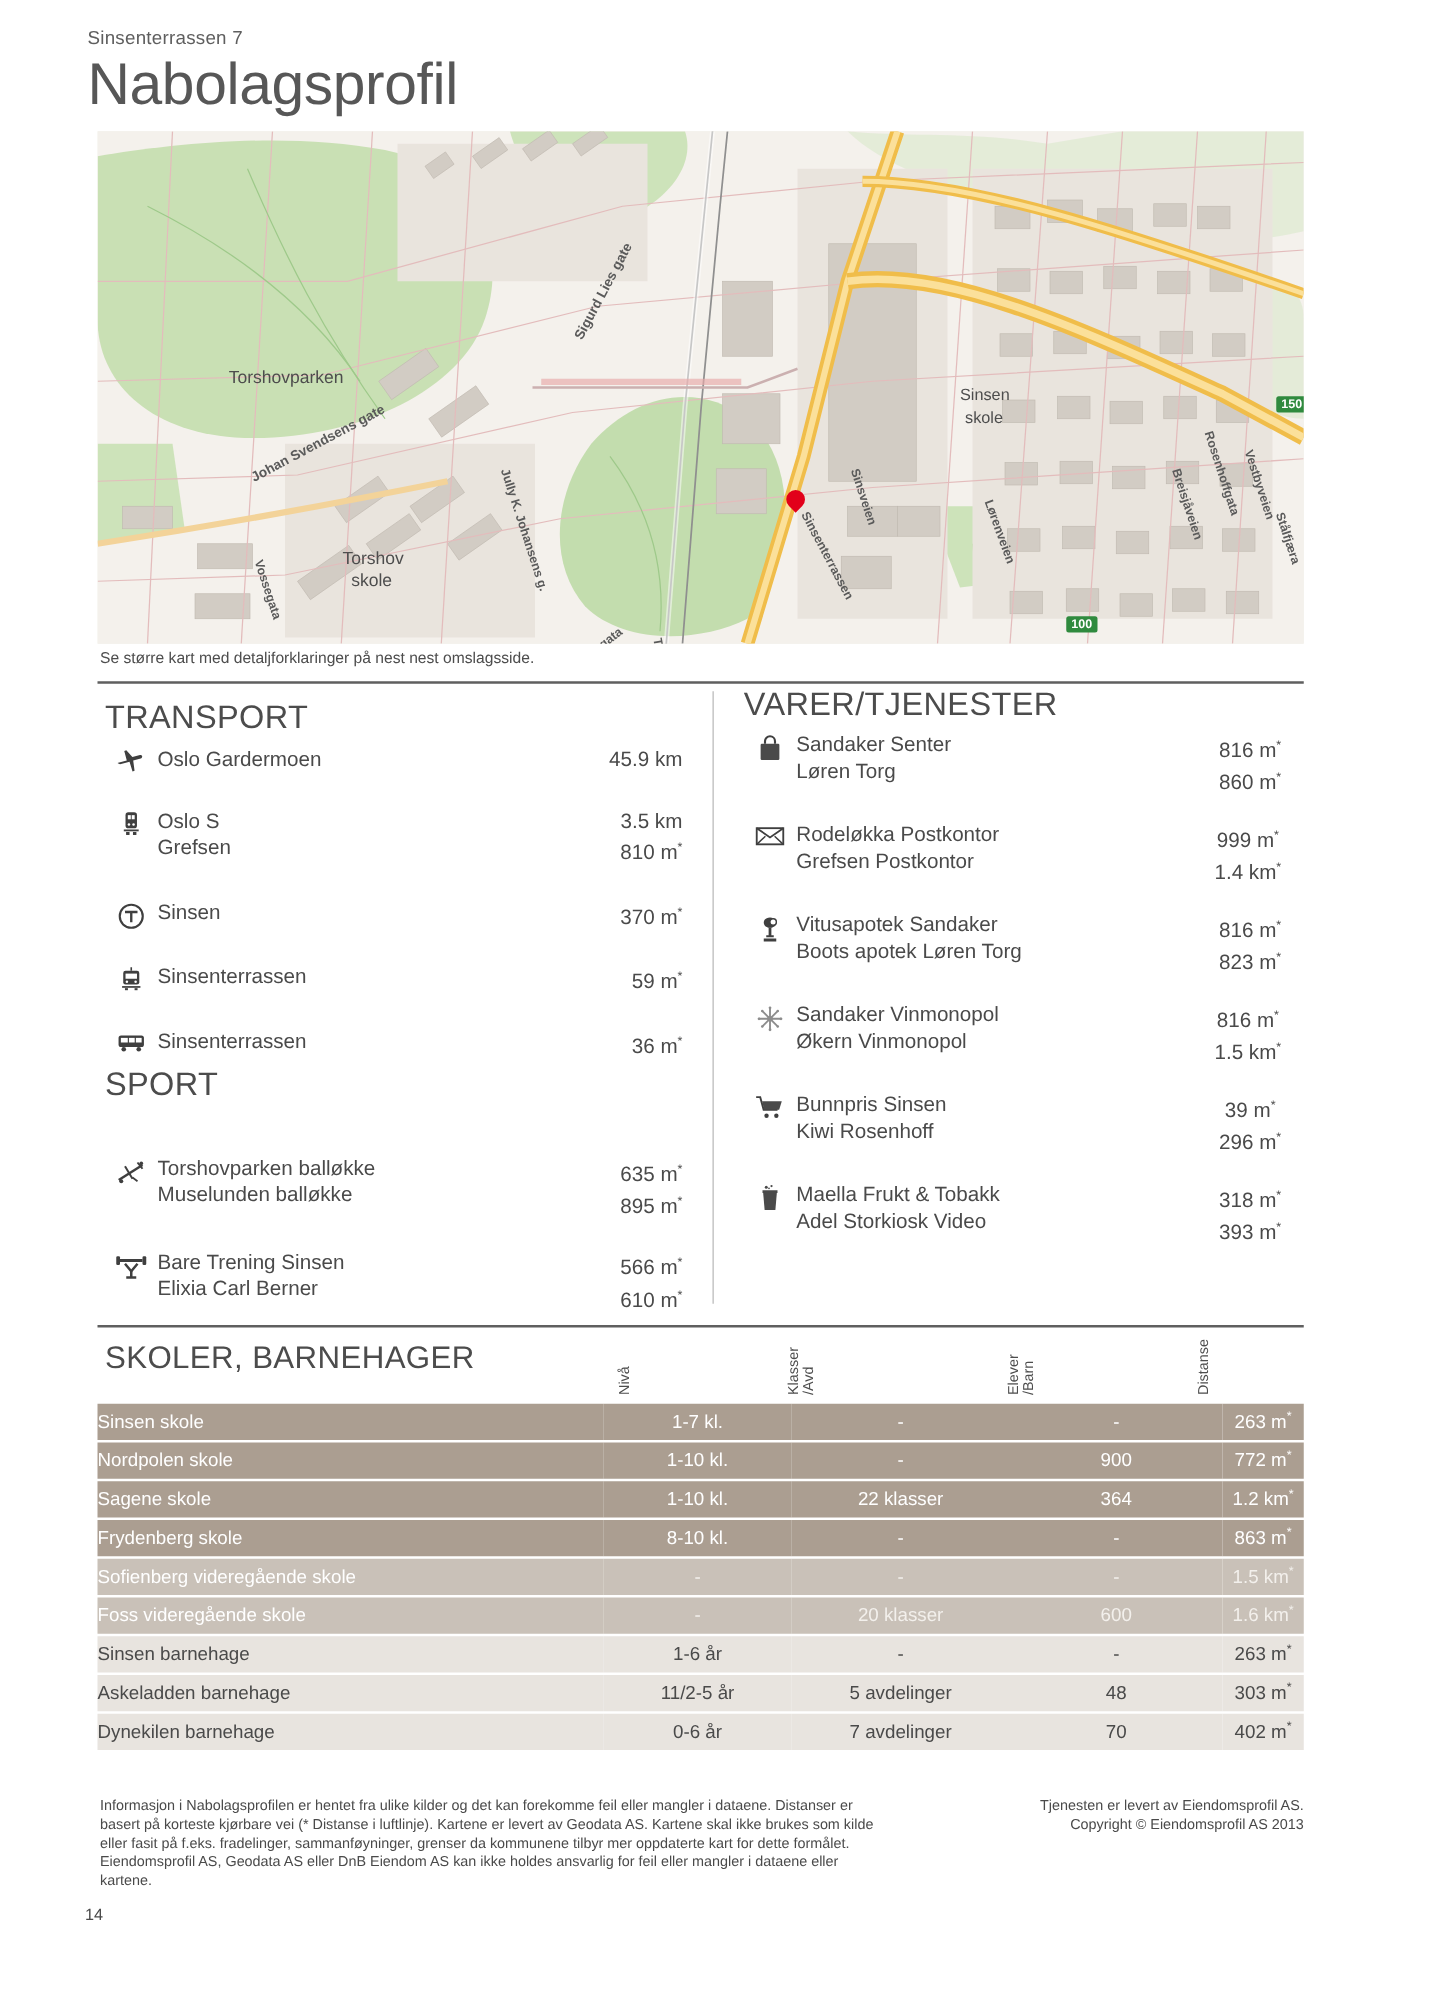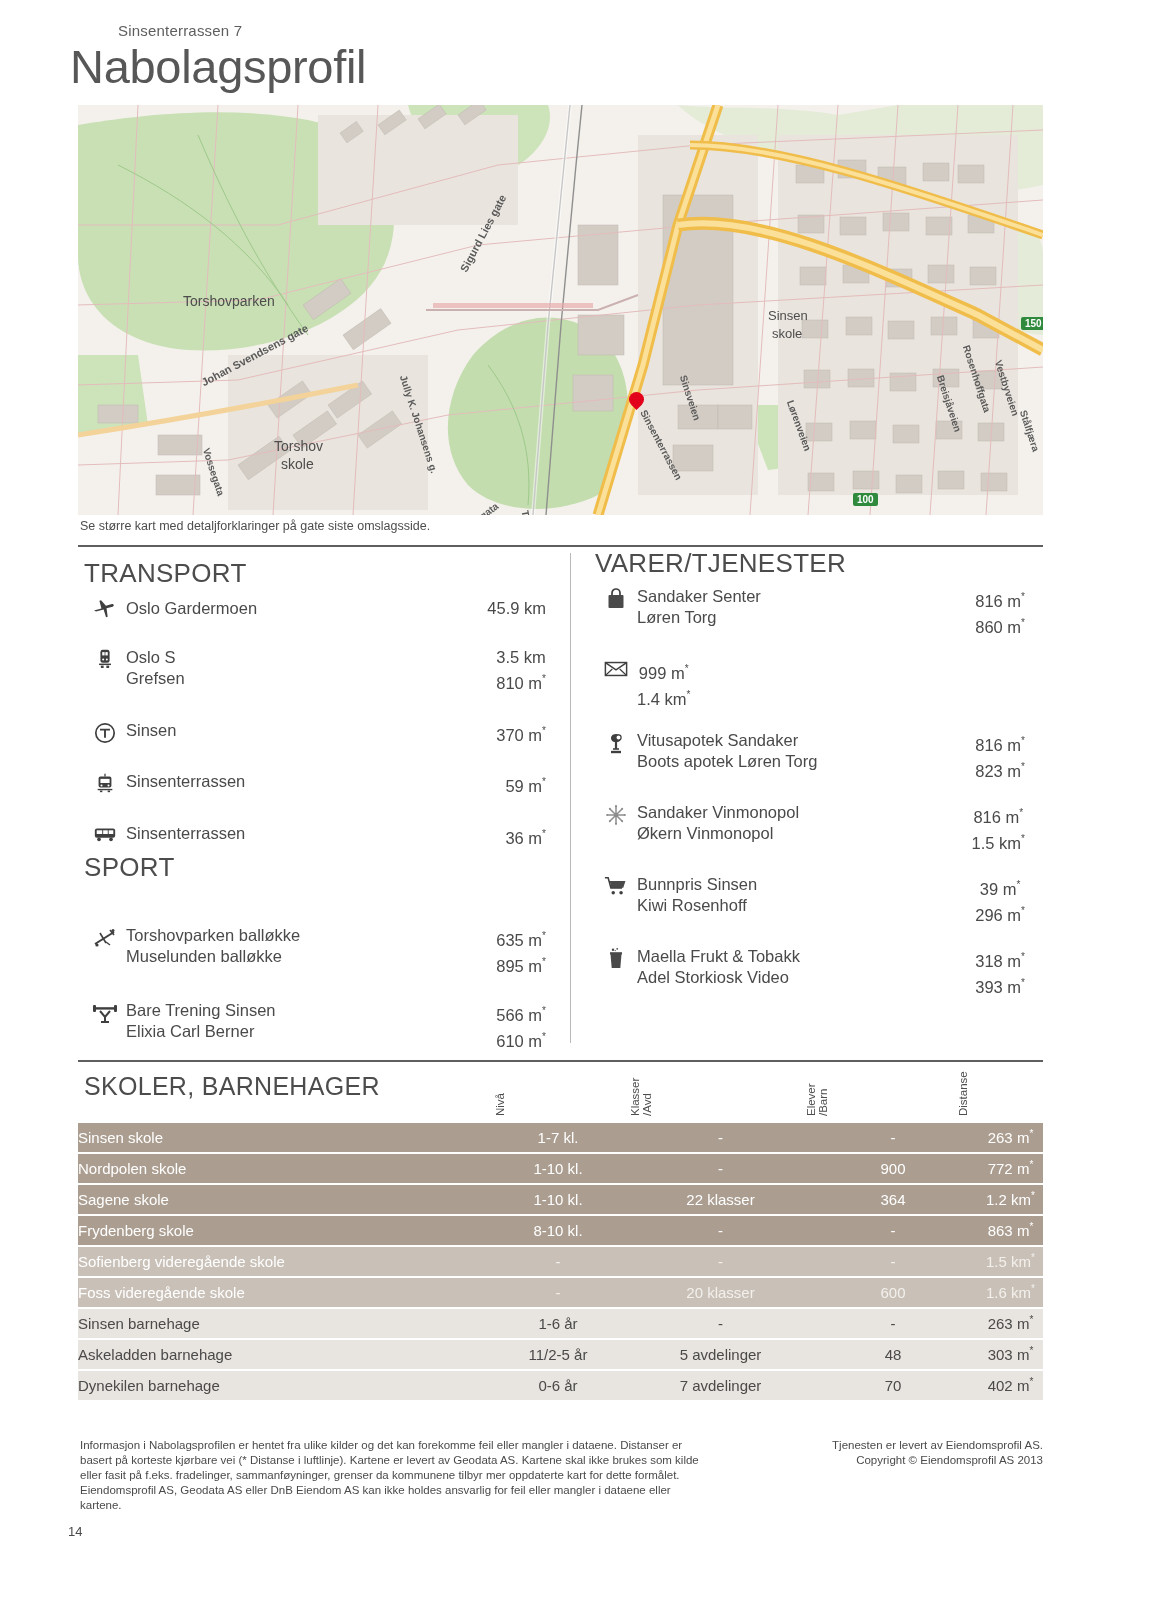--- a/index.html
+++ b/index.html
@@ -8,21 +8,21 @@
     background: #ffffff;
     font-family: "Liberation Sans", sans-serif;
     color: #4a4a4a;
     position: relative;
     overflow: hidden;
   }
   .page { position: relative; width: 1149px; height: 1600px; padding: 0; }
 
   
   .header { position: absolute; left: 70px; top: 22px; }
-  .addr { font-size: 15px; color: #5e5e5e; letter-spacing: .2px; margin-left: 48px; }
+  .addr { font-size: 15px; color: #5e5e5e; letter-spacing: .2px; }
   .maintitle {
     font-size: 47px; font-weight: 300; color: #575757;
     line-height: 1.0; margin-top: 4px; letter-spacing: -.3px;
   }
 
   
   .map-wrap {
     position: absolute; left: 78px; top: 105px;
     width: 965px; height: 410px; overflow: hidden;
     background: #f2efe9;
@@ -262,21 +262,21 @@
         <div class="map-label" style="left: 920px; top: 250px; font-size: 10px; font-weight: 700; color: rgb(90, 90, 90); transform: rotate(72deg); transform-origin: 0px 50%;">Vestbyveien</div>
       </div>
     <div id="map-shields">
         <div style="position: absolute; left: 943px; top: 212px; background: rgb(47, 138, 62); color: rgb(255, 255, 255); font-size: 10px; padding: 1px 4px; border-radius: 2px; font-weight: 700; white-space: nowrap;">150</div>
         <div style="position: absolute; left: 775px; top: 388px; background: rgb(47, 138, 62); color: rgb(255, 255, 255); font-size: 10px; padding: 1px 4px; border-radius: 2px; font-weight: 700; white-space: nowrap;">100</div>
       </div>
 
     <div class="pin" style="left:551px; top:287px;"></div>
   </div>
 
-  <div class="mapcaption">Se større kart med detaljforklaringer på gate siste omslagsside.</div>
+  <div class="mapcaption">Se større kart med detaljforklaringer på nest nest omslagsside.</div>
 
   <div class="rule" style="top:545px;"></div>
   <div class="vrule"></div>
 
   <div class="sec-h" style="left:84px; top:558px;">TRANSPORT</div>
   <div class="entries" id="transport-list" style="left:84px; top:598px; width:462px;">
       <div class="entry" style="margin-bottom: 26px;">
         <div class="ic" style="padding-top: 1px;">
           <svg width="22" height="22" viewBox="0 0 24 24">
             <path fill="#3f3f3f" d="M2.2 13.6l8.3-2.2 2.6 8.4 1.8-.5-1.2-9.1 6.6-1.8c.9-.2 1.4-1 1.2-1.8-.2-.8-1.1-1.3-1.9-1.1l-6.6 1.8L7.7 1.4l-1.8.5 2.2 8.4-8.3 2.2z"></path>
@@ -427,20 +427,24 @@
           <div class="ln">860 m<span class="sup">*</span></div>
         </div>
       </div>
       <div class="entry" style="margin-bottom: 21px;">
         <div class="ic" style="padding-top: 1px;">
           <svg width="24" height="20" viewBox="0 0 26 20">
             <rect x="1.5" y="3" width="23" height="14" fill="none" stroke="#3f3f3f" stroke-width="1.6"></rect>
             <path d="M1.5 3 L13 11 L24.5 3" fill="none" stroke="#3f3f3f" stroke-width="1.6"></path>
             <path d="M1.5 17 L9 10 M24.5 17 L17 10" fill="none" stroke="#3f3f3f" stroke-width="1.3"></path>
           </svg>
+        </div>
+        <div class="txt">
+          <div class="ln">Rodeløkka Postkontor</div>
+          <div class="ln">Grefsen Postkontor</div>
         </div>
         <div class="val">
           <div class="ln">999 m<span class="sup">*</span></div>
           <div class="ln">1.4 km<span class="sup">*</span></div>
         </div>
       </div>
       <div class="entry" style="margin-bottom: 21px;">
         <div class="ic" style="padding-top: 1px;">
           <svg width="22" height="24" viewBox="0 0 22 24">
             <path d="M11 3 C7 3 5 6 6.5 9 C8 12 14 12 15.5 9 C17 6 15 3 11 3 Z" fill="#3f3f3f"></path>

